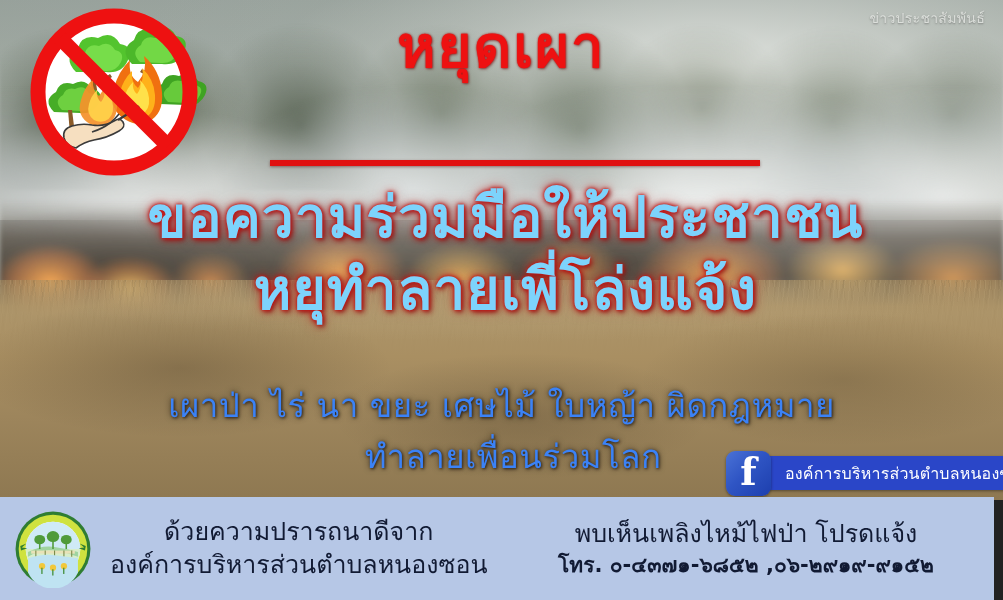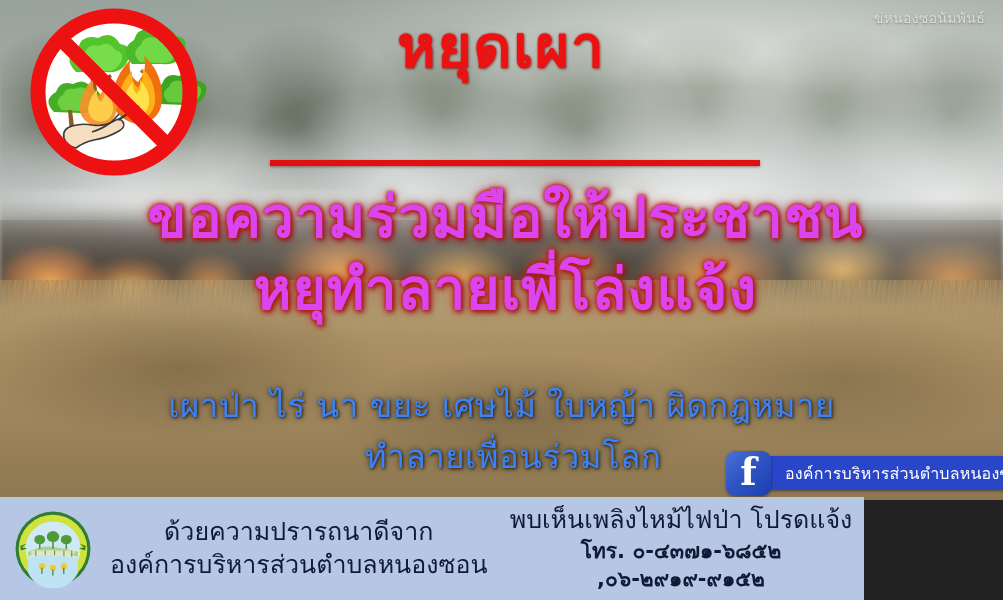--- a/index.html
+++ b/index.html
@@ -157,21 +157,21 @@
   .slogan {
     position: absolute;
     left: 0; top: 186px;
     width: 100%;
     text-align: center;
     line-height: 1.12;
   }
   .slogan div {
     font-size: 57px;
     font-weight: bold;
-    color: #d946ef;
+    color: #7dd3fc;
     text-shadow:
       0 0 3px #c81818,
       0 0 6px #c81818,
       2px 2px 5px rgba(120,10,10,0.85),
       0 0 14px rgba(180,30,30,0.55);
     letter-spacing: 1px;
     margin-left: 8px;
   }
   .slogan .line2 { margin-top: 8px; }
 
@@ -233,21 +233,21 @@
     font-size: 16px;
     letter-spacing: .2px;
     white-space: nowrap;
     box-shadow: 0 1px 3px rgba(0,0,0,0.4);
   }
 
   
   .footer {
     position: absolute;
     left: 0; top: 497px;
-    width: 864px; height: 103px;
+    width: 994px; height: 103px;
     background: #b6c7e6;
     display: flex;
     align-items: center;
   }
   .footer-left {
     display: flex;
     align-items: center;
     width: 500px;
     padding-left: 14px;
     box-sizing: border-box;
@@ -321,21 +321,21 @@
       <path d="M78 124 q10 -3 18 -9 q5 -4 9 -9" stroke="#3a3a3a" stroke-width="1.6" fill="none"></path>
       <path d="M104 112 l16 -10" stroke="#3a3a3a" stroke-width="2.2" fill="none"></path>
       <circle cx="122" cy="101" r="3.4" fill="#f0a020" stroke="#3a3a3a" stroke-width="1.2"></circle>
 
       <circle cx="100" cy="84" r="76" fill="none" stroke="#ee1111" stroke-width="15"></circle>
       <line x1="46" y1="30" x2="154" y2="138" stroke="#ee1111" stroke-width="15" stroke-linecap="butt"></line>
     </svg>
   </div>
 
   <div class="topright">
-    <div class="l1">ข่หนองซอนัมพันธ์</div>
+    <div class="l1">ข่าวประชาสัมพันธ์</div>
   </div>
 
   <div class="headline">หยุดเผา</div>
   <div class="rule"></div>
 
   <div class="slogan">
     <div class="line1">ขอความร่วมมือให้ประชาชน</div>
     <div class="line2">หยุทำลายเพี่โล่งแจ้ง</div>
   </div>
 

